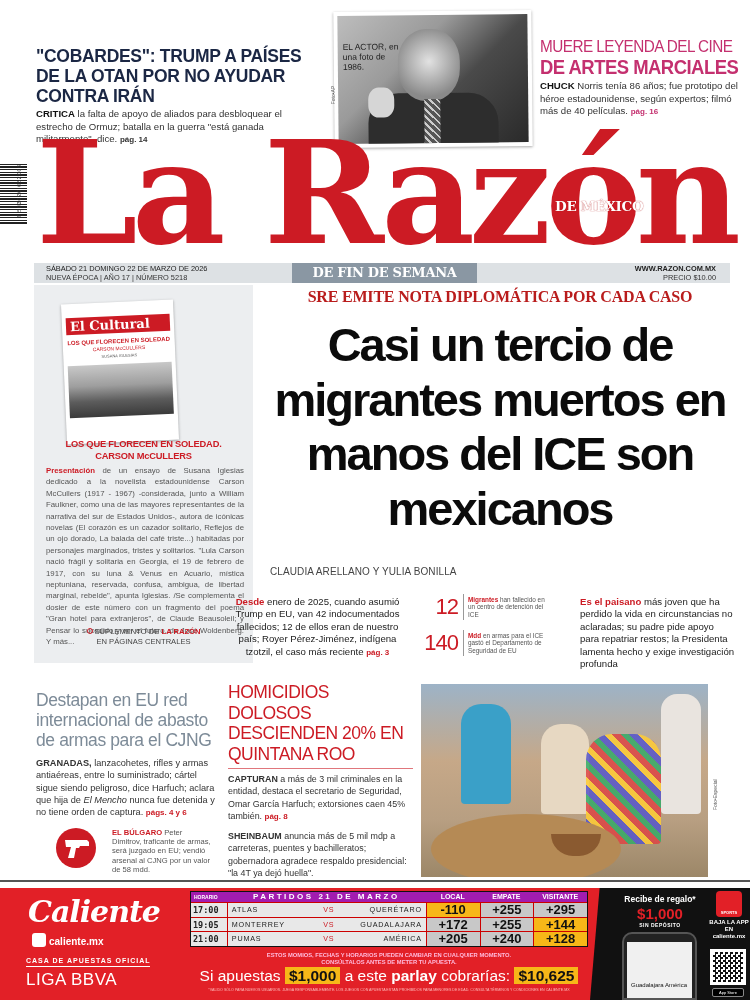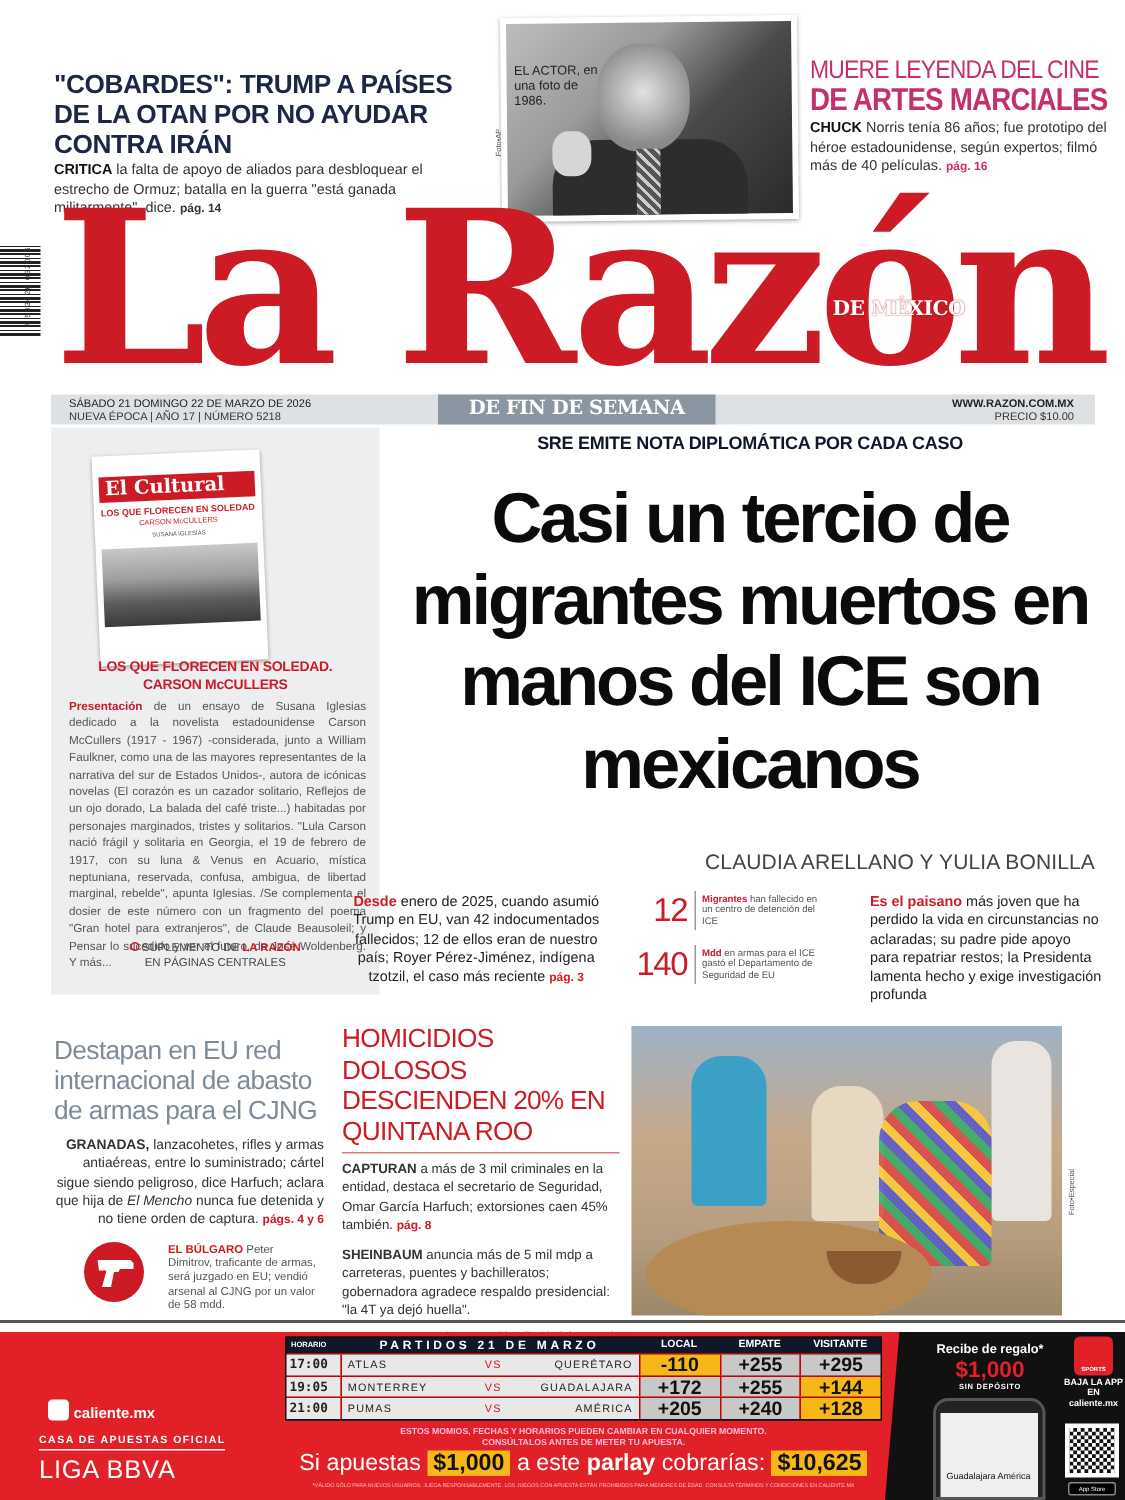--- a/index.html
+++ b/index.html
@@ -45,35 +45,35 @@
 #cultural .cover .t1{color:#cc1b24;font-size:6px;font-weight:700;text-align:center;margin-top:5px;line-height:7px;}
 #cultural .cover .t2{color:#cc1b24;font-size:5px;text-align:center;line-height:6px;}
 #cultural .cover .t3{color:#555;font-size:4px;text-align:center;margin-top:2px;}
 #cultural .cover .pic{margin-top:6px;height:52px;background:linear-gradient(180deg,#c8c8c8 0%,#9e9e9e 40%,#5c5c5c 70%,#3a3a3a 100%);}
 #cultural .title{position:absolute;left:0;top:153px;width:219px;text-align:center;color:#cc1b24;font-weight:700;font-size:9.3px;line-height:12px;letter-spacing:-0.2px;}
 #cultural .body{position:absolute;left:12px;top:180px;width:198px;font-size:7.8px;line-height:11.4px;color:#555;text-align:justify;}
 #cultural .body .lead{color:#cc1b24;}
 #cultural .foot{position:absolute;left:0;top:342px;width:219px;text-align:center;font-size:7.6px;line-height:10px;color:#444;}
 #cultural .foot .circ{display:inline-block;width:6px;height:6px;border:1.4px solid #cc1b24;border-radius:50%;margin-right:2px;}
 
-#kicker{left:270px;top:288px;width:460px;text-align:center;font-family:Liberation Sans, sans-serif;font-weight:700;color:#0f172a;font-size:12px;letter-spacing:-0.2px;}
+#kicker{left:270px;top:288px;width:460px;text-align:center;font-family:Liberation Serif, serif;font-weight:700;color:#b91c1c;font-size:16px;letter-spacing:-0.2px;}
 #main-hl{left:270px;top:318px;width:460px;text-align:center;font-family:"Liberation Sans",sans-serif;font-weight:700;color:#0b0b0b;font-size:47px;line-height:54.5px;letter-spacing:-2px;}
-#byline{left:270px;top:566px;width:460px;text-align:right;font-size:14px;color:#444;letter-spacing:0.1px;}
+#byline{left:270px;top:566px;width:460px;text-align:left;font-size:10px;color:#444;letter-spacing:0.1px;}
 #main-col1{left:230px;top:596px;width:175px;font-size:9.6px;line-height:12.4px;color:#222;text-align:center;}
 #stats{left:415px;top:594px;width:165px;}
 .stat{display:flex;align-items:center;margin-bottom:10px;}
 .stat .num{color:#cc1b24;font-size:22px;font-weight:400;width:48px;text-align:right;padding-right:5px;letter-spacing:-1px;}
 .stat .sep{width:1px;height:26px;background:#999;margin-right:4px;}
 .stat .desc{font-size:6.4px;line-height:7.6px;color:#555;width:80px;}
 .stat .desc b{color:#cc1b24;}
 #main-col3{left:580px;top:596px;width:155px;font-size:9.6px;line-height:12.4px;color:#222;}
 
 #armas{left:36px;top:690px;width:180px;}
 #armas .hl{color:#7d8b98;font-weight:400;font-size:17.5px;line-height:20px;letter-spacing:-0.4px;}
-#armas .body{font-size:9.2px;line-height:12.3px;color:#333;margin-top:7px;text-align:right;}
+#armas .body{font-size:9.2px;line-height:12.3px;color:#333;margin-top:7px;}
 #armas .gun{position:absolute;left:20px;top:138px;width:40px;height:40px;border-radius:50%;background:#cc1b24;}
 #armas .gun svg{position:absolute;left:8px;top:9px;}
 #armas .bul{position:absolute;left:76px;top:138px;width:100px;font-size:7.6px;line-height:9.2px;color:#555;}
 #armas .bul b{color:#cc1b24;}
 
 #homicidios{left:228px;top:682px;width:185px;}
 #homicidios .hl{color:#cc1b24;font-weight:400;font-size:17.5px;line-height:20.5px;letter-spacing:-0.5px;}
 #homicidios .rule{height:1px;background:#cc1b24;margin:4px 0 4px;opacity:.6;}
 #homicidios .p{font-size:8.9px;line-height:12.3px;color:#333;margin-bottom:7px;}
 #homicidios .cap{font-size:7.8px;line-height:10px;color:#333;text-align:right;margin-top:4px;}
@@ -87,21 +87,21 @@
 #photo-qroo .bowl{position:absolute;left:130px;top:150px;width:50px;height:22px;background:#8a5a30;border-radius:0 0 25px 25px;}
 #photo-credit-esp{left:712px;top:810px;font-size:5px;color:#555;transform:rotate(-90deg);transform-origin:left top;}
 #divider{left:0;top:880px;width:750px;height:2px;background:#555;}
 
 #ad{left:0;top:888px;width:750px;height:112px;background:#e22027;}
 #ad .logo{position:absolute;left:28px;top:6px;font-family:"DejaVu Serif",serif;font-style:italic;font-weight:700;color:#fff;font-size:30px;letter-spacing:-1px;}
 #ad .site{position:absolute;left:32px;top:45px;color:#fff;font-weight:700;font-size:10px;}
 #ad .site .ic{display:inline-block;width:14px;height:14px;background:#fff;border-radius:3px;margin-right:3px;vertical-align:-2px;}
 #ad .casa{position:absolute;left:26px;top:69px;color:#fff;font-weight:700;font-size:7px;letter-spacing:1px;border-bottom:1px solid #fff;padding-bottom:2px;}
 #ad .liga{position:absolute;left:26px;top:82px;color:#fff;font-size:17px;letter-spacing:0.5px;}
-#odds{position:absolute;left:190px;top:3px;width:398px;border:1px solid #111;background:#0f172a;}
+#odds{position:absolute;left:190px;top:3px;width:398px;border:1px solid #111;background:#a21caf;}
 #odds .hdr{display:flex;height:10px;color:#fff;font-weight:700;font-size:7px;line-height:10px;}
 #odds .hdr .h0{width:36px;padding-left:3px;font-size:5px;}
 #odds .hdr .h1{width:200px;text-align:center;letter-spacing:2.5px;font-size:8px;}
 #odds .hdr .h2{width:54px;text-align:center;}
 .row{display:flex;height:14.5px;border-top:1px solid #c00;font-weight:700;}
 .row .t{width:36px;background:#e8e8e8;font-size:8.5px;line-height:14px;padding-left:2px;color:#222;font-family:"DejaVu Sans Mono",monospace;}
 .row .m{width:200px;background:#e8e8e8;display:flex;font-size:7.2px;line-height:14px;color:#222;letter-spacing:0.8px;font-weight:400;border-left:1px solid #c00;}
 .row .m .home{width:90px;padding-left:4px;}
 .row .m .vs{width:22px;color:#cc1b24;text-align:center;}
 .row .m .away{flex:1;text-align:right;padding-right:4px;}
@@ -253,20 +253,21 @@
     <div class="p2"></div>
     <div class="p3"></div>
     <div class="table"></div>
     <div class="bowl"></div>
 </div>
 <div id="photo-credit-esp" class="abs">Foto•Especial</div>
 
 <div id="divider" class="abs"></div>
 
 <div id="ad" class="abs">
+  <div class="logo">Caliente</div>
   <div class="site"><span class="ic"></span><span>caliente.mx</span></div>
   <div class="casa">CASA DE APUESTAS OFICIAL</div>
   <div class="liga">LIGA BBVA</div>
 
   <div id="odds">
     <div class="hdr">
       <div class="h0">HORARIO</div>
       <div class="h1">PARTIDOS 21 DE MARZO</div>
       <div class="h2">LOCAL</div>
       <div class="h2">EMPATE</div>

